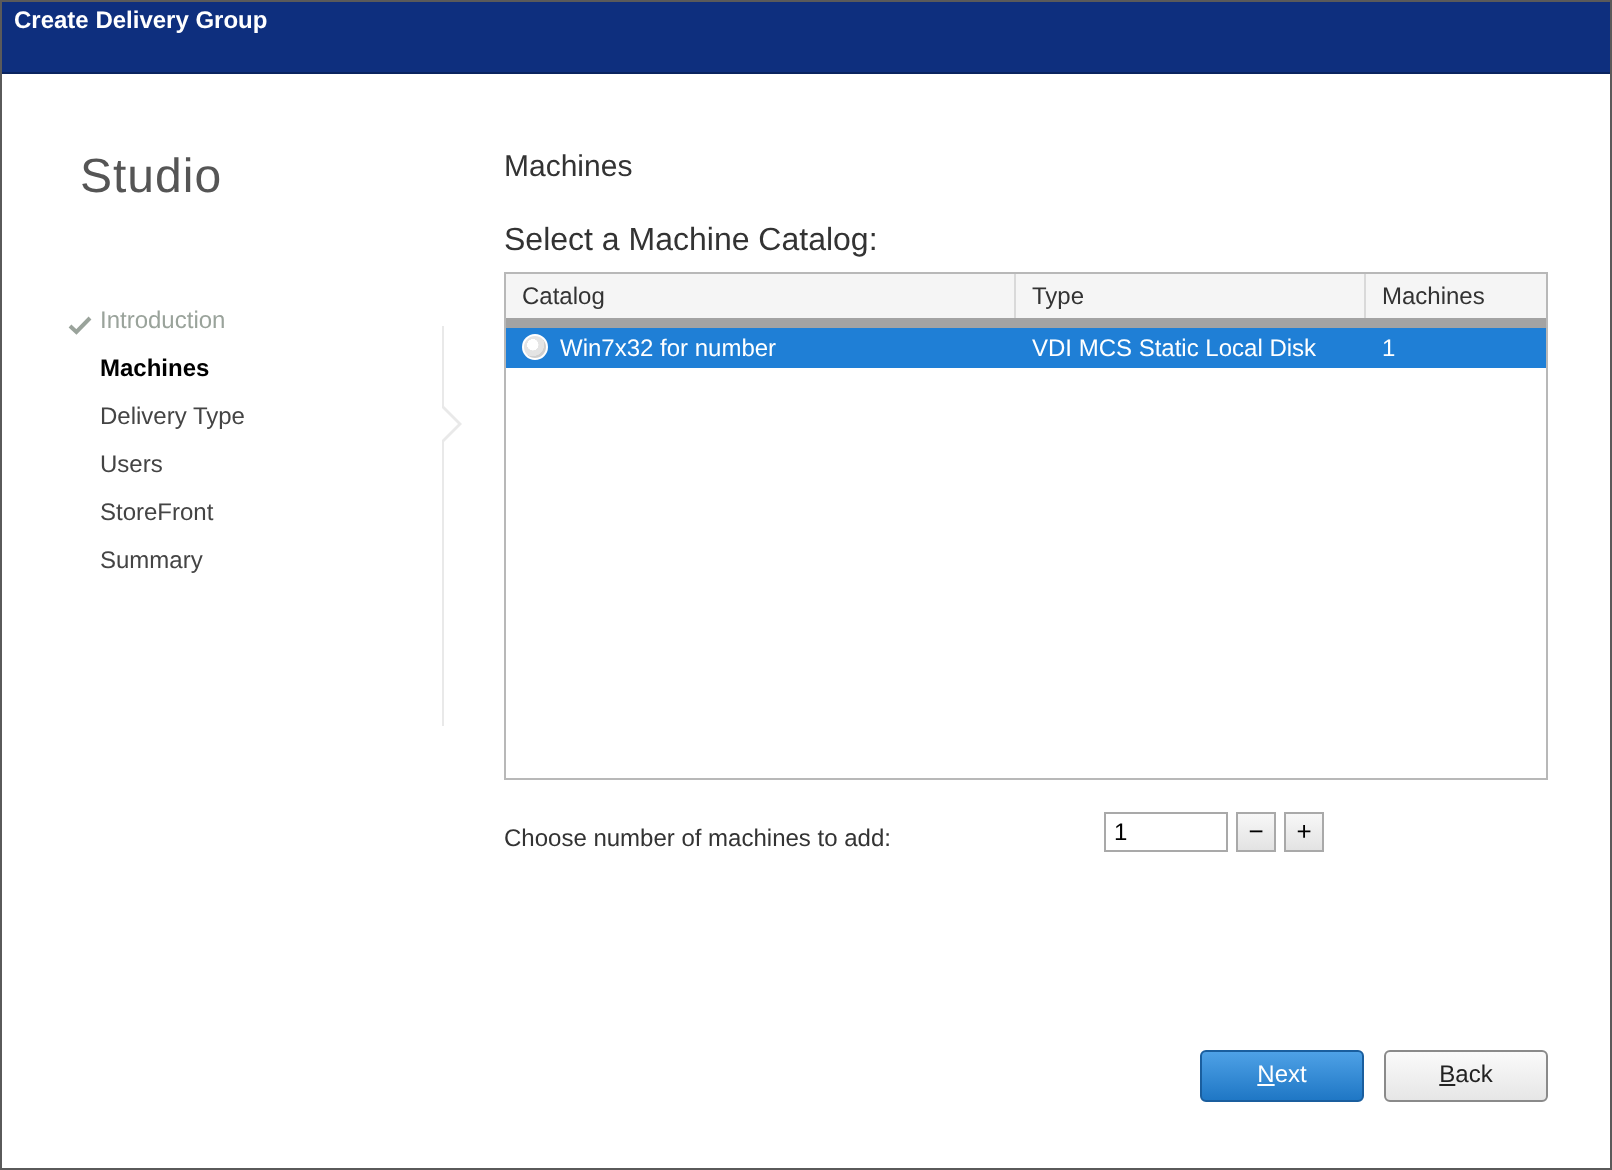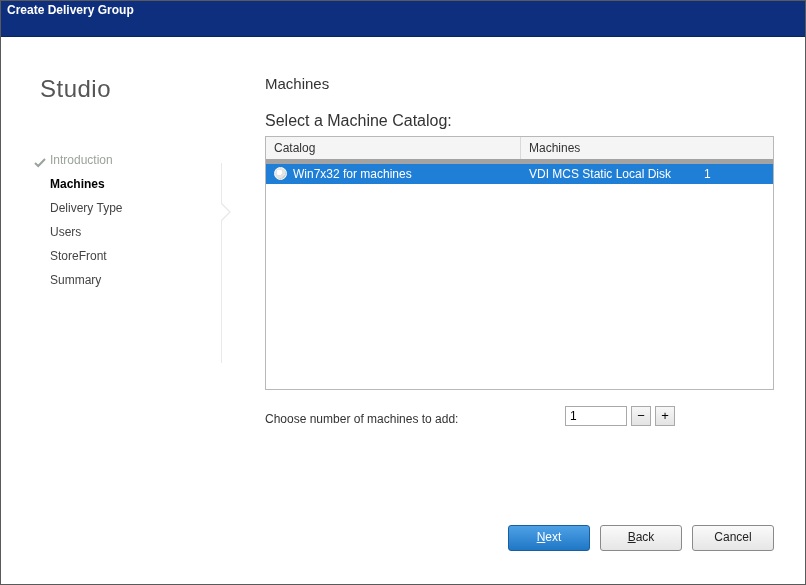--- a/index.html
+++ b/index.html
@@ -35,21 +35,20 @@
     right: 1px;
     bottom: 1px;
     display: flex;
     flex-direction: column;
   }
   .body-area {
     flex: 1;
     display: flex;
     flex-direction: row;
     padding: 30px 30px 10px 30px;
-    gap: 13px;
   }
   .sidebar {
     width: 190px;
     padding-top: 22px;
     position: relative;
   }
   .brand {
     color: #555;
     font-size: 24px;
     font-weight: 300;
@@ -278,41 +277,41 @@
         <div class="side-notch-inner"></div>
       </div>
 
       <div class="main">
         <div class="page-title">Machines</div>
         <div class="instruction">Select a Machine Catalog:</div>
 
         <div class="table-wrap">
           <div class="table-head">
             <div class="col col-catalog">Catalog</div>
+            <div class="col col-type">Type</div>
             <div class="col col-mach">Machines</div>
           </div>
           <div class="table-row selected">
             <div class="cell col-catalog">
-              <span class="radio-icon"></span><span>Win7x32 for machines</span>
+              <span class="radio-icon"></span><span>Win7x32 for number</span>
             </div>
             <div class="cell col-type">VDI MCS Static Local Disk</div>
             <div class="cell col-mach">1</div>
           </div>
         </div>
 
         <div class="spinner-row">
           <div class="spinner-label">Choose number of machines to add:</div>
           <input class="num-input" type="text" value="1" style="">
           <button class="step-btn">−</button>
           <button class="step-btn">+</button>
         </div>
 
       </div>
     </div>
 
     <div class="footer">
       <div class="btn primary"><span class="underline-key">N</span><span>ext</span></div>
       <div class="btn"><span class="underline-key">B</span><span>ack</span></div>
-      <div class="btn">Cancel</div>
     </div>
 
   </div>
 </div>
 
 </body></html>

